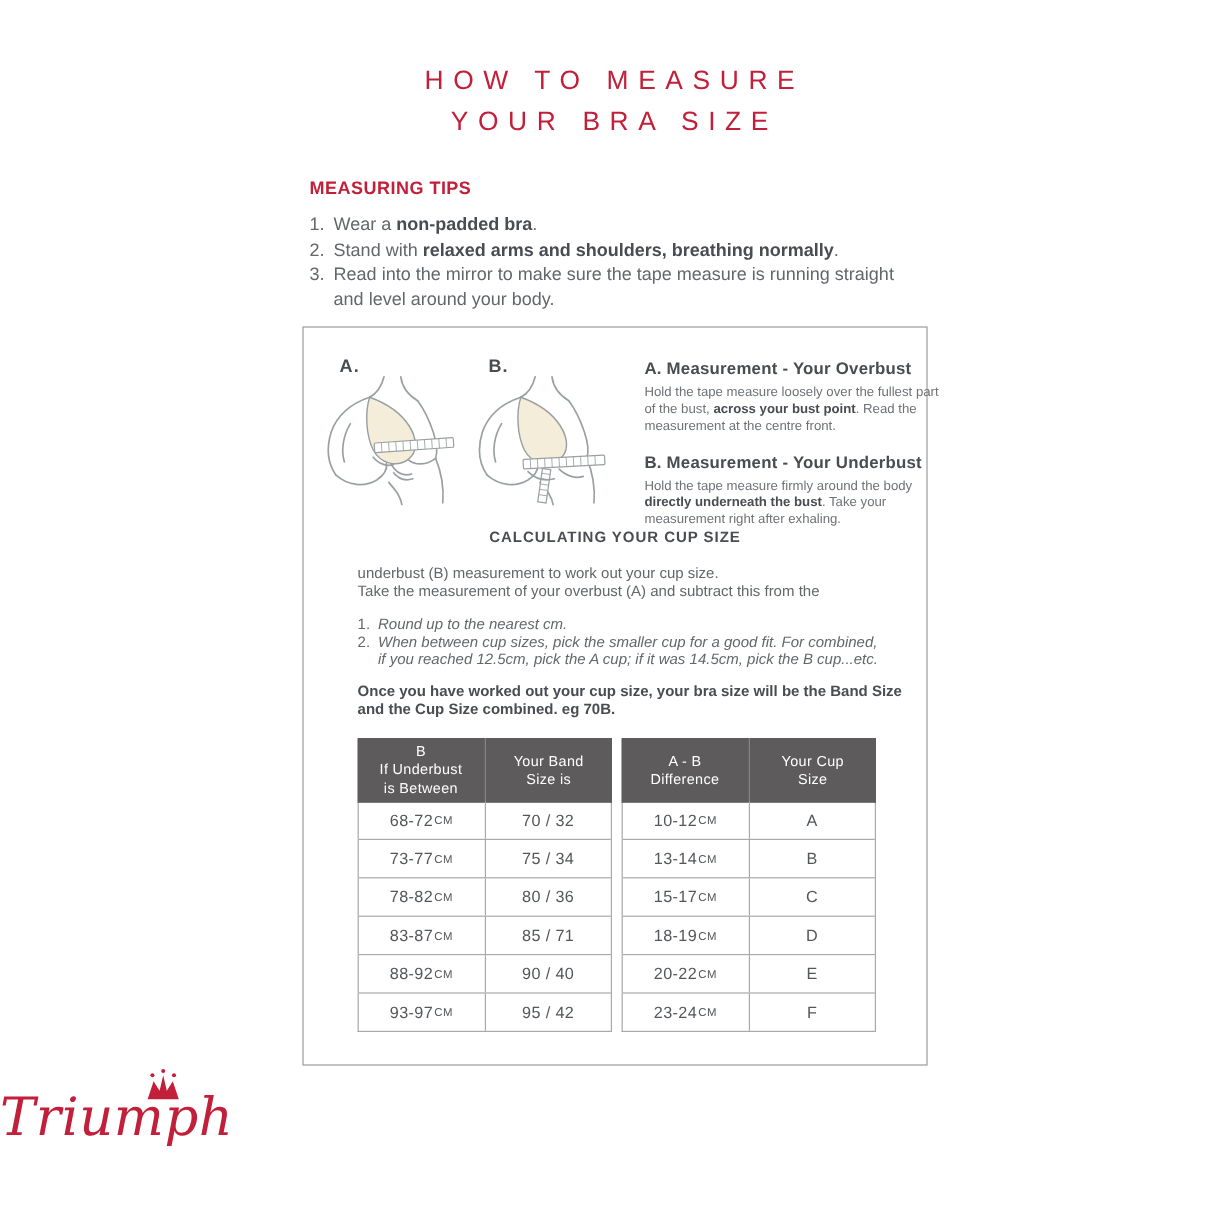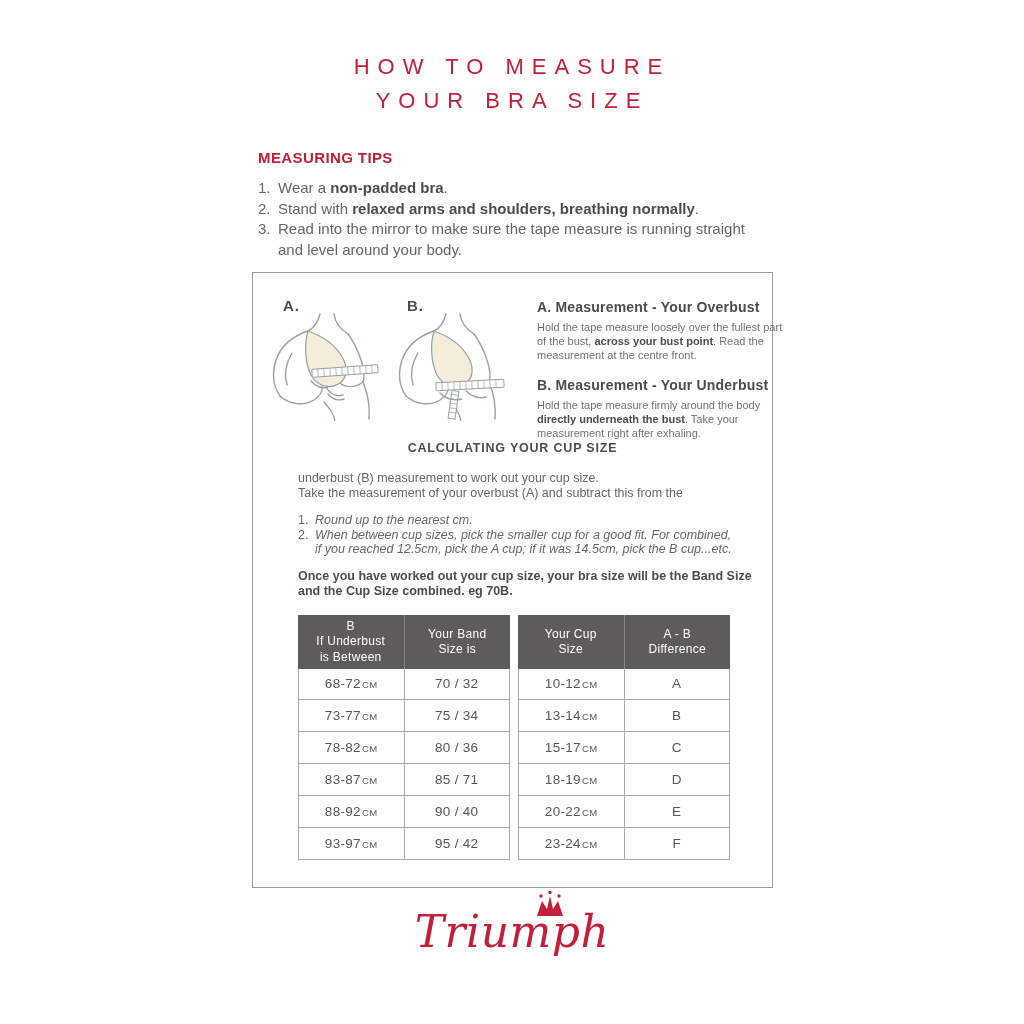--- a/index.html
+++ b/index.html
@@ -58,21 +58,21 @@
   .th { flex:1; color:#ffffff; display:flex; flex-direction:column; justify-content:center;
     text-align:center; font-size:12px; line-height:15.5px; letter-spacing:0.3px; }
   .th + .th { border-left:1px solid #868484; }
   .trow { display:flex; height:31px; border-bottom:1px solid var(--border-gray);text-align:right; }
   .trow:last-child { border-bottom:none; }
   .td { flex:1; display:flex; align-items:center; justify-content:center;
     font-size:13.5px; color:#54575a; letter-spacing:0.3px; }
   .td + .td { border-left:1px solid var(--border-gray); }
   .unit { font-size:9.5px; letter-spacing:0.5px; margin-left:1px; padding-top:2px; }
 
-  .logo { position:absolute; left:0; top:906px; width:100%; text-align:center; }
+  .logo { position:absolute; left:0; top:906px; width:100%; }
   .logo-wrap { position:relative; display:inline-block; }
   .crown { position:absolute; top:-16px; left:61%; width:34px; height:28px; }
   .logo-text { font-family:"DejaVu Serif", serif; font-style:italic; font-size:44px;
     color:var(--brand-red); letter-spacing:0.5px; }
 </style>
 </head>
 <body>
 
 <div id="canvas" style="--brand-red: #c2203a; --header-gray: #5d5b5b; --text-dark: #494d51; --text-body: #63676a; --text-light: #6e7276; --line-gray: #9aa0a2; --bra-fill: #f3edda; --border-gray: #a9a9a9; --box-border: #9c9c9c;">
 
@@ -264,26 +264,26 @@
             <span>93-97</span>
             <span class="unit">CM</span>
           </div>
         <div class="td">95 / 42</div>
       </div>
     </div>
 
     <div class="table t2">
       <div class="thead">
         <div class="th">
+          <div>A - B</div>
+          <div>Difference</div>
+        </div>
+        <div class="th">
           <div>Your Cup</div>
           <div>Size</div>
-        </div>
-        <div class="th">
-          <div>A - B</div>
-          <div>Difference</div>
         </div>
       </div>
       <div class="trow">
         <div class="td">
             <span>10-12</span>
             <span class="unit">CM</span>
           </div>
         <div class="td">A</div>
       </div>
       <div class="trow">

